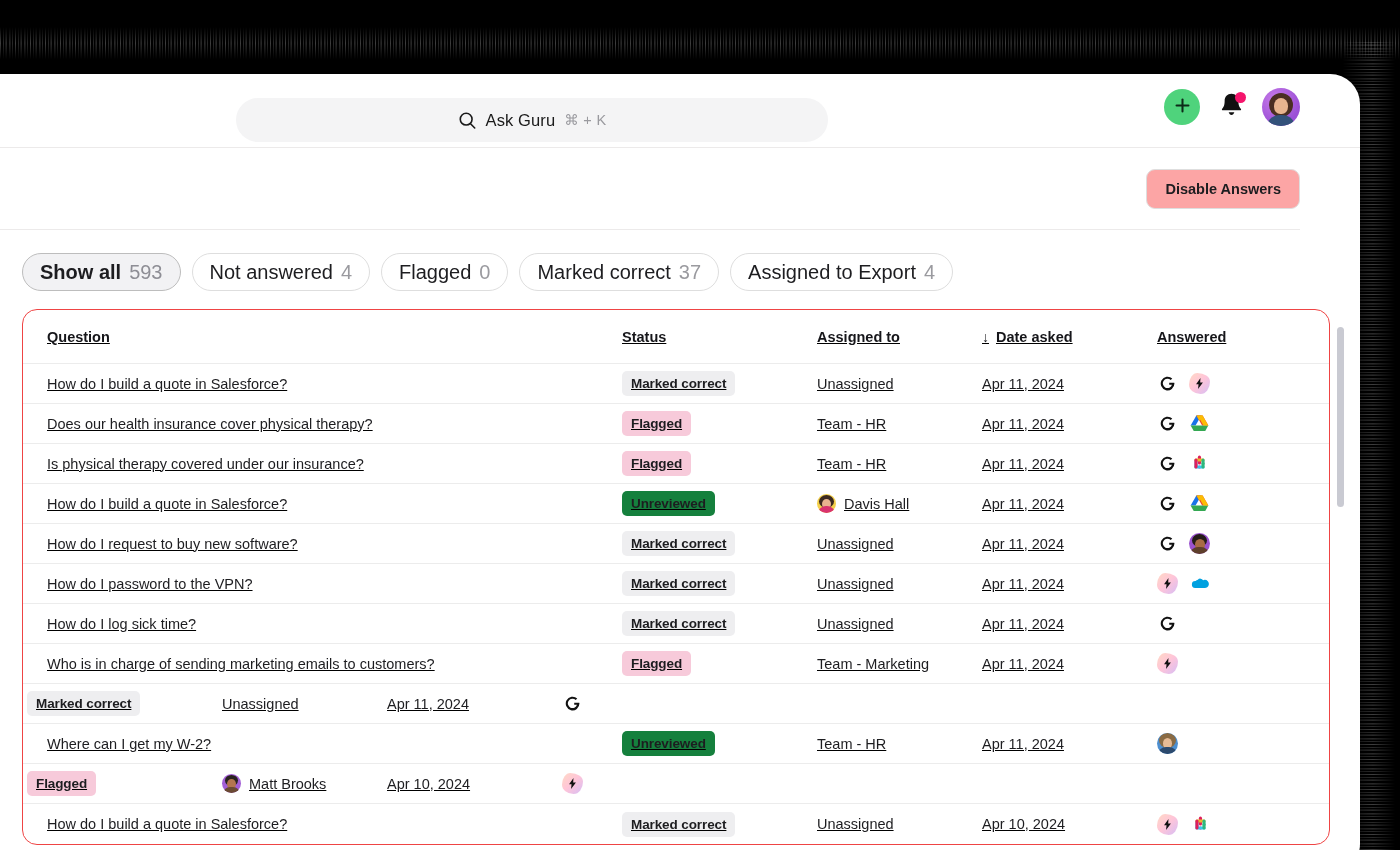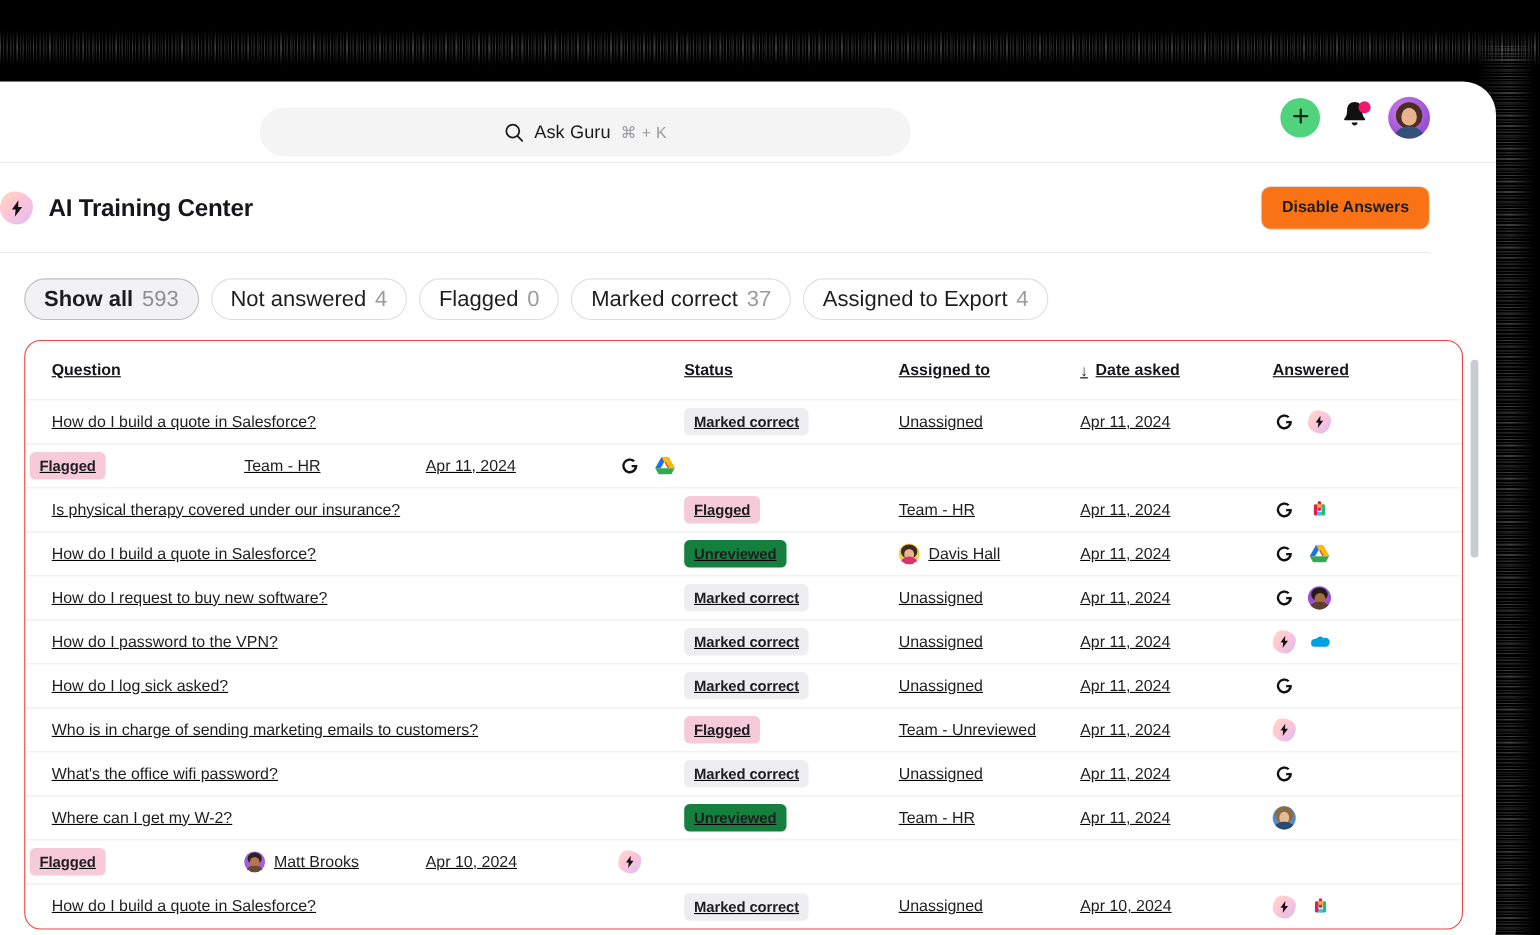--- a/index.html
+++ b/index.html
@@ -86,21 +86,21 @@
   .brand-blob {
     width: 30px; height: 30px; border-radius: 42% 58% 46% 54% / 52% 44% 56% 48%;
     background: linear-gradient(135deg, #ffd7c2 0%, #ffc4d6 45%, #d9c0f5 100%);
     display: flex; align-items: center; justify-content: center;
   }
   .brand-blob svg { width: 13px; height: 15px; }
   .page-title { font-size: 22px; font-weight: 700; color: #16161a; letter-spacing: -.2px; }
   .disable-btn {
     margin-left: auto;
     padding: 11px 18px; border: 1px solid #dedede; border-radius: 9px;
-    background: #f97316; font-size: 14.5px; font-weight: 700; color: #1d1d20;
+    background: #fca5a5; font-size: 14.5px; font-weight: 700; color: #1d1d20;
     font-family: "Liberation Sans", sans-serif; cursor: pointer; white-space: nowrap;
   }
   .title-divider { position:absolute; left: 30px; right: 60px; bottom: 0; height:1px; background:#eceaea; }
 
   
   .filters { display: flex; gap: 11px; padding: 23px 0 18px 52px; }
   .pill {
     height: 38px; padding: 0 17px; border-radius: 19px;
     border: 1px solid #dedede; background: #fff;
     display: flex; align-items: center; gap: 8px;
@@ -214,28 +214,20 @@
         </div>
         <div class="avatar-top">
           <span class="hair"></span>
           <span class="face"></span>
           <span class="body"></span>
         </div>
       </div>
     </div>
 
     <div class="titlerow">
-      <div class="title-left">
-        <span class="brand-blob">
-          <svg viewBox="0 0 12 16">
-              <path d="M7.4 0 1 9h3.6L3.9 16 11 6.6H7z" fill="#111"></path>
-            </svg>
-        </span>
-        <span class="page-title">AI Training Center</span>
-      </div>
       <button class="disable-btn">Disable Answers</button>
       <div class="title-divider"></div>
     </div>
 
     <div class="filters" id="filters">
         <div class="pill active">
           <span>Show all</span>
           <span class="cnt">593</span>
         </div>
         <div class="pill">
@@ -287,20 +279,21 @@
                   </svg>
                 </span>
                 <span class="ic ai">
                   <svg viewBox="0 0 12 16">
                     <path d="M7.4 0 1 9h3.6L3.9 16 11 6.6H7z" fill="#111"></path>
                   </svg>
                 </span>
               </div>
             </div>
             <div class="row">
+              <div class="cell c-question">Does our health insurance cover physical therapy?</div>
               <div class="cell c-status">
                 <span class="badge flagged">Flagged</span>
               </div>
               <div class="cell c-assigned">
                 <span class="assignee">
                   <span>Team - HR</span>
                 </span>
               </div>
               <div class="cell c-date">Apr 11, 2024</div>
               <div class="cell c-answered">
@@ -426,21 +419,21 @@
                   </svg>
                 </span>
                 <span class="ic salesforce">
                   <svg viewBox="0 0 24 17">
                     <path d="M9.4 3.3a4 4 0 0 1 6.3.6 5 5 0 0 1 2-.4 4.9 4.9 0 1 1-.9 9.7H6.2a4.2 4.2 0 1 1 .5-8.4 4.5 4.5 0 0 1 2.7-1.5z" fill="#00a1e0"></path>
                   </svg>
                 </span>
               </div>
             </div>
             <div class="row">
-              <div class="cell c-question">How do I log sick asked?</div>
+              <div class="cell c-question">How do I log sick time?</div>
               <div class="cell c-status">
                 <span class="badge correct">Marked correct</span>
               </div>
               <div class="cell c-assigned">
                 <span class="assignee">
                   <span>Unassigned</span>
                 </span>
               </div>
               <div class="cell c-date">Apr 11, 2024</div>
               <div class="cell c-answered">
@@ -451,34 +444,33 @@
                 </span>
               </div>
             </div>
             <div class="row">
               <div class="cell c-question">Who is in charge of sending marketing emails to customers?</div>
               <div class="cell c-status">
                 <span class="badge flagged">Flagged</span>
               </div>
               <div class="cell c-assigned">
                 <span class="assignee">
-                  <span>Team - Unreviewed</span>
+                  <span>Team - Marketing</span>
                 </span>
               </div>
               <div class="cell c-date">Apr 11, 2024</div>
               <div class="cell c-answered">
                 <span class="ic ai">
                   <svg viewBox="0 0 12 16">
                     <path d="M7.4 0 1 9h3.6L3.9 16 11 6.6H7z" fill="#111"></path>
                   </svg>
                 </span>
               </div>
             </div>
             <div class="row">
-              <div class="cell c-question">What's the office wifi password?</div>
               <div class="cell c-status">
                 <span class="badge correct">Marked correct</span>
               </div>
               <div class="cell c-assigned">
                 <span class="assignee">
                   <span>Unassigned</span>
                 </span>
               </div>
               <div class="cell c-date">Apr 11, 2024</div>
               <div class="cell c-answered">

